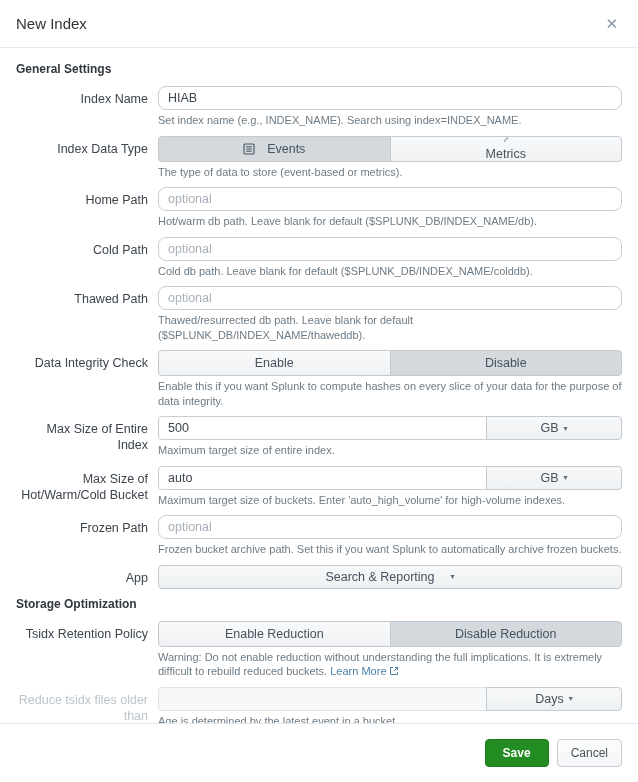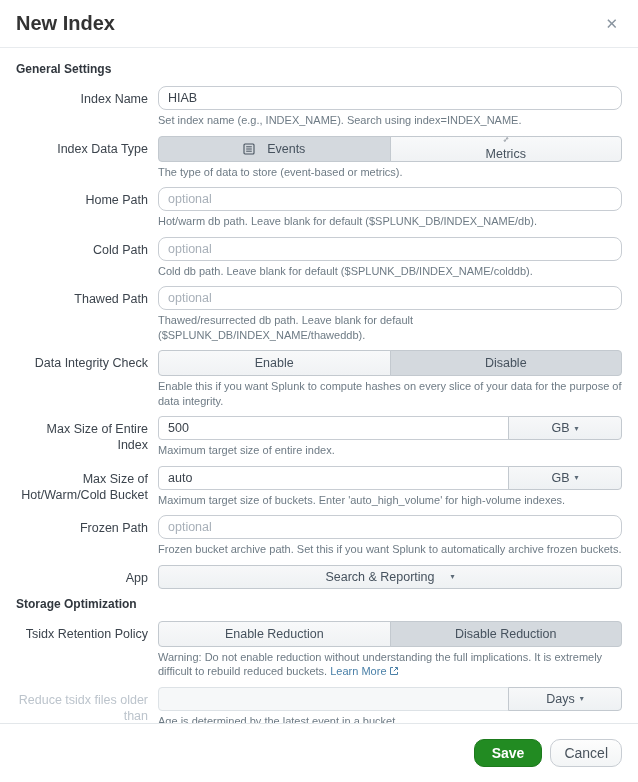--- a/index.html
+++ b/index.html
@@ -12,21 +12,21 @@
   }
   .modal { width: 638px; height: 782px; display: flex; flex-direction: column; background: #fff; }
 
   
   .modal-header {
     height: 48px; flex-shrink: 0;
     display: flex; align-items: center; justify-content: space-between;
     padding: 0 16px;
     border-bottom: 1px solid #e8ebee;
   }
-  .modal-title { font-size: 20px; font-weight: 700; color: #333; }
+  .modal-title { font-size: 15px; font-weight: 400; color: #333; }
   .close-btn {
     color: #8a95a0; font-size: 15px; line-height: 1; cursor: pointer;
     padding: 4px; user-select: none;
   }
 
   
   .modal-body { flex: 1; padding: 14px 16px 0 16px; overflow: hidden; }
   .section-title { font-size: 12px; font-weight: 700; color: #31373e; margin-bottom: 10px; }
   .section-title.storage { margin-top: 4px; }
 
@@ -62,21 +62,21 @@
     cursor: pointer;
   }
   .seg-btn:first-child { border-radius: 4px 0 0 4px; gap: 12px; }
   .seg-btn:last-child { border-radius: 0 4px 4px 0; margin-left: -1px; flex-direction: column; }
   .seg-btn.active { background: #d4d9de; }
 
   
   .combo { display: flex; }
   .combo .text-input { border-radius: 4px 0 0 4px; flex: 1; }
   .unit-btn {
-    width: 114px; height: 24px; flex-shrink: 0; margin-left: -1px;
+    width: 136px; height: 24px; flex-shrink: 0; margin-left: -1px;
     border: 1px solid #c3c9cf; border-radius: 0 4px 4px 0;
     background: linear-gradient(#f7f8f9, #eef1f3);
     font-size: 12.5px; color: #46525e;
     display: flex; align-items: center; justify-content: center; gap: 5px;
     cursor: pointer;
   }
   .dropdown-btn {
     width: 100%; height: 24px;
     border: 1px solid #c3c9cf; border-radius: 4px;
     background: linear-gradient(#f7f8f9, #eef1f3);
@@ -90,21 +90,21 @@
   .ext-icon { vertical-align: -1px; margin-left: 2px; }
 
   
   .modal-footer {
     height: 59px; flex-shrink: 0;
     border-top: 1px solid #e3e7ea;
     display: flex; align-items: center; justify-content: flex-end; gap: 8px;
     padding: 0 16px; background: #fff;
   }
   .btn {
-    height: 28px; border-radius: 10px; font-size: 14px; cursor: pointer;
+    height: 28px; border-radius: 4px; font-size: 12px; cursor: pointer;
     font-family: "Liberation Sans", sans-serif;
   }
   .btn-save {
     background: #228b22; color: #fff; font-weight: 700;
     border: 1px solid #1d7a1d; padding: 0 17px;
   }
   .btn-cancel {
     background: linear-gradient(#fdfdfd, #f3f5f6); color: #49535d;
     border: 1px solid #c8cdd3; padding: 0 13px;
   }

